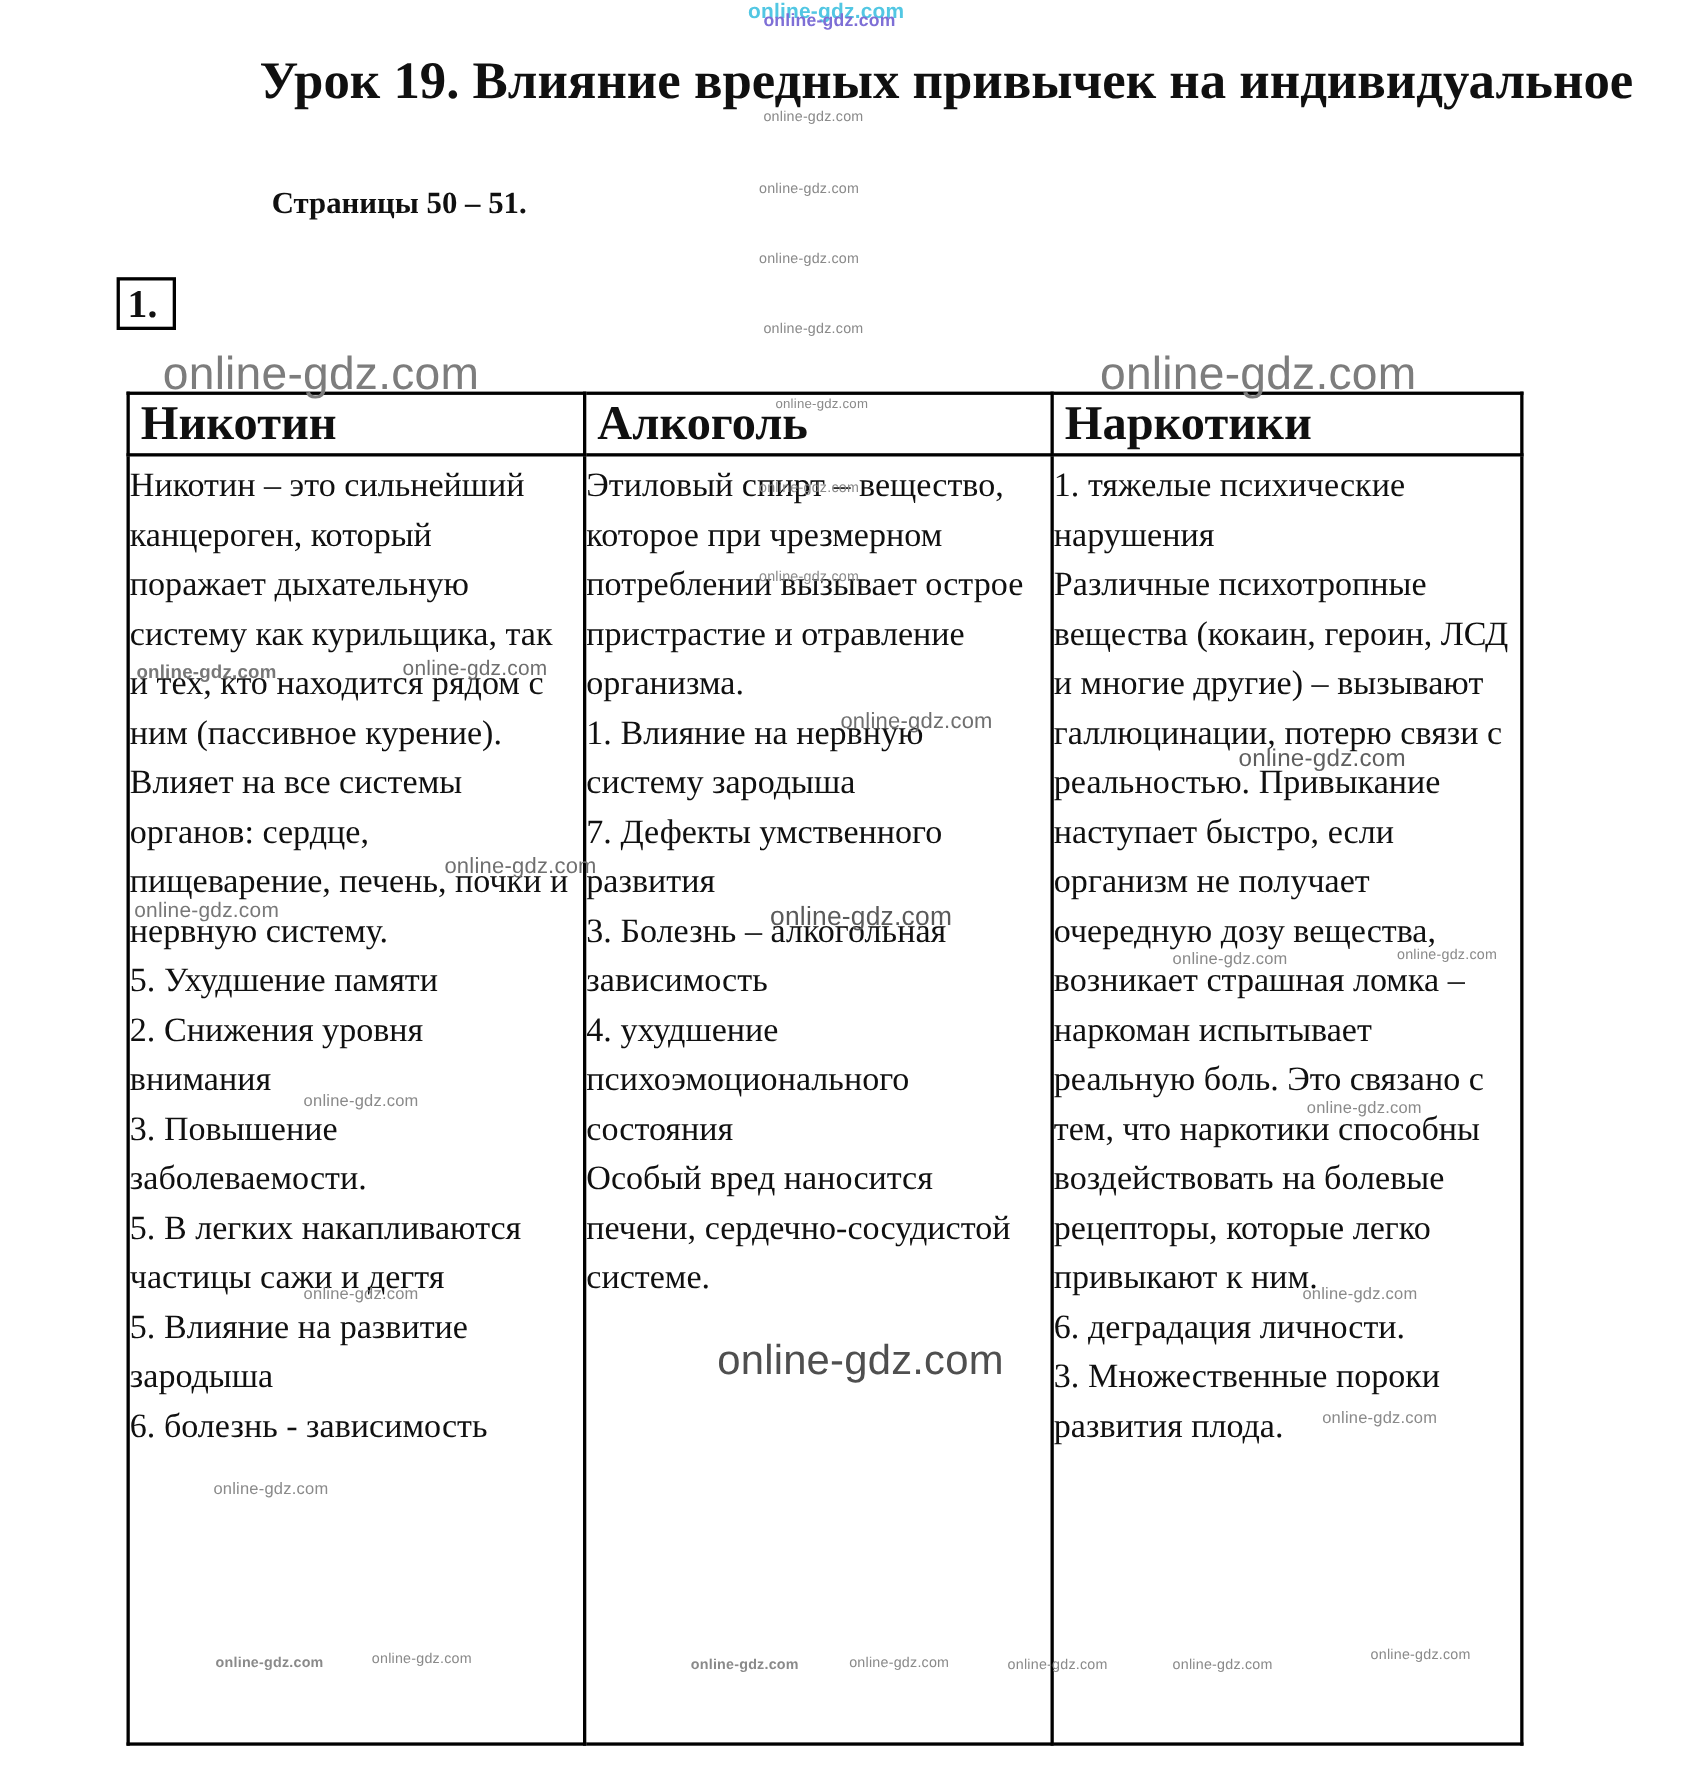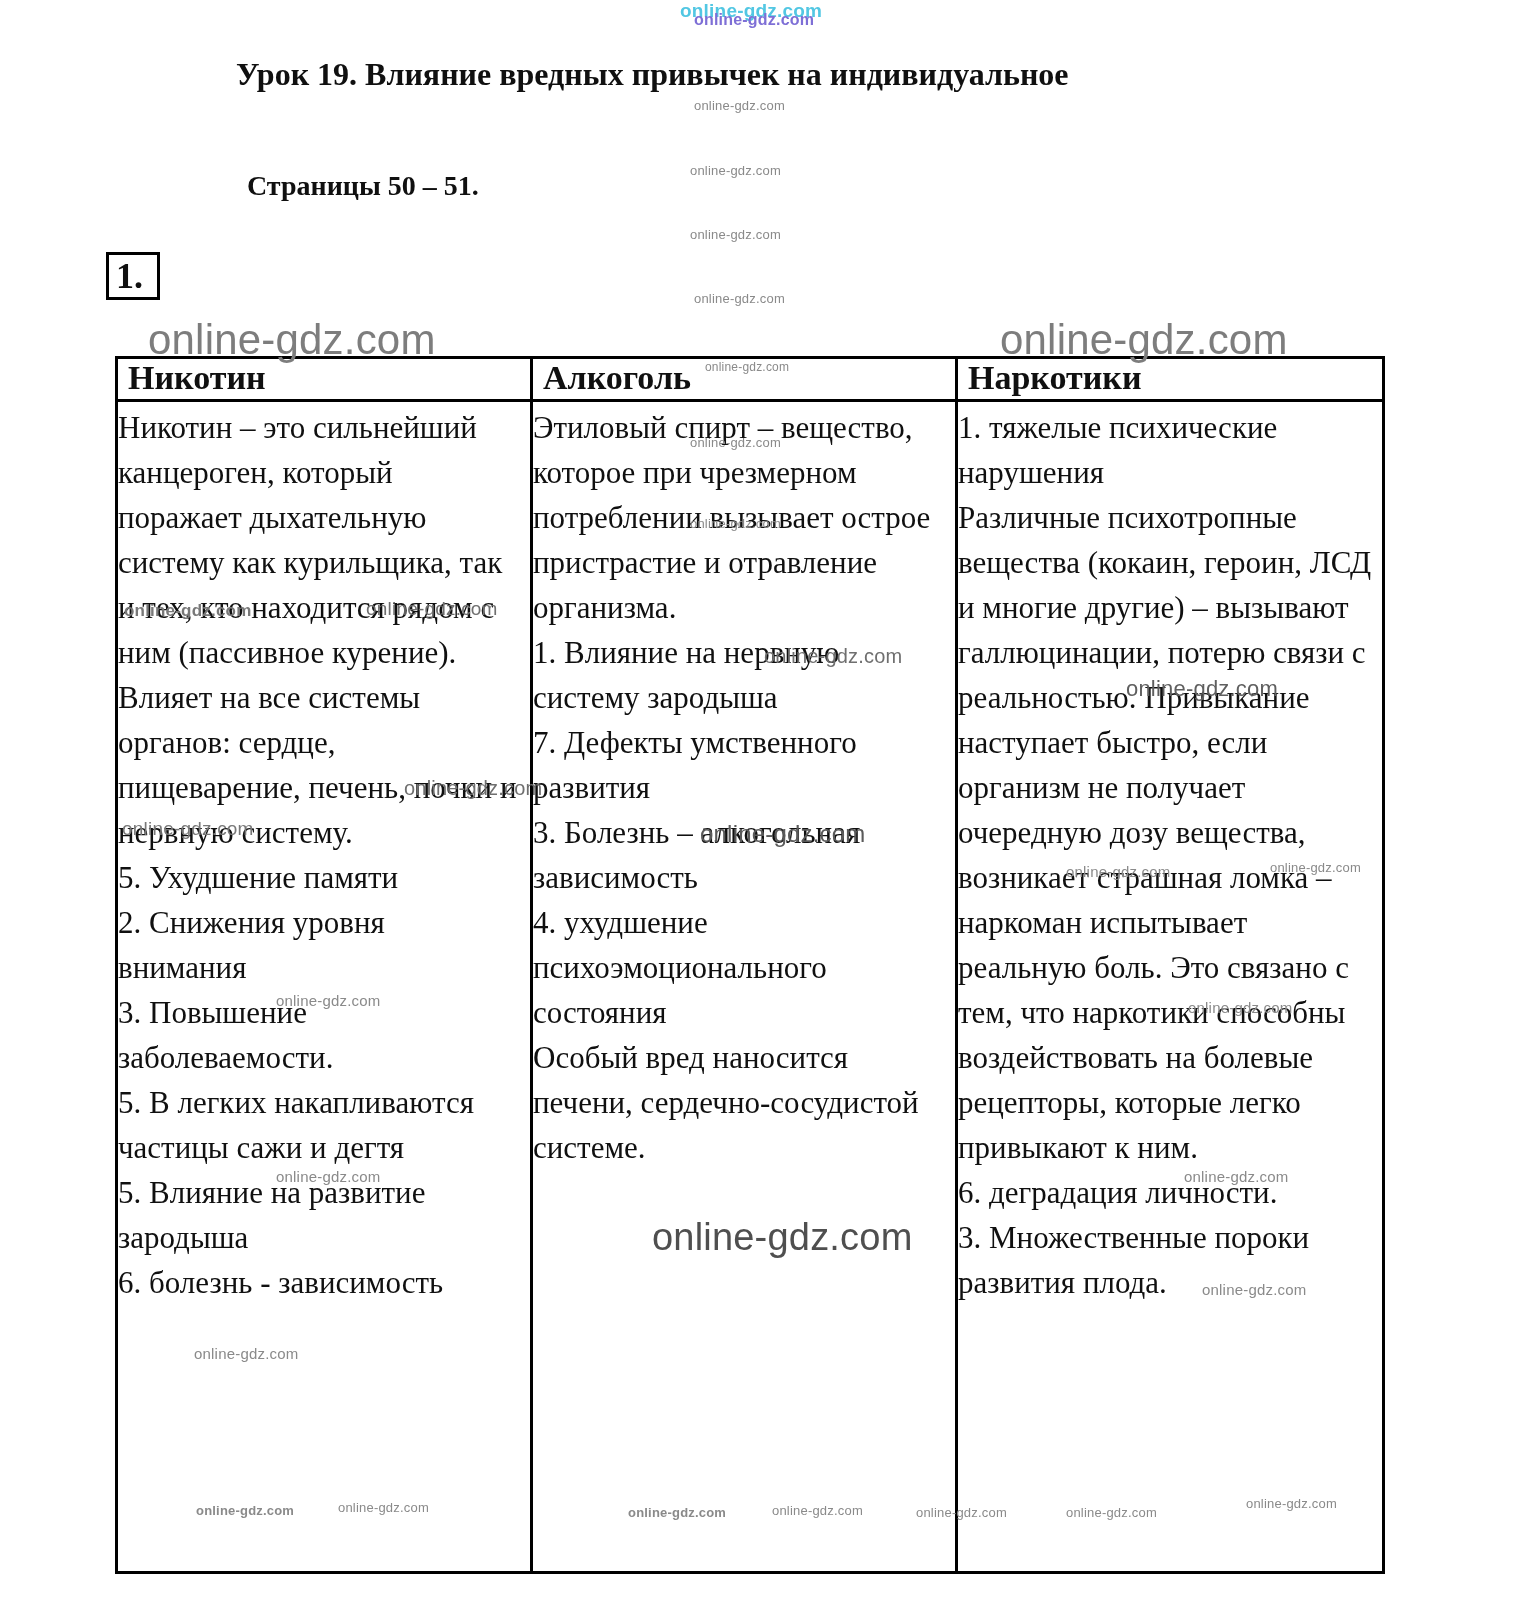--- a/index.html
+++ b/index.html
@@ -7,21 +7,21 @@
     width:1532px;height:1613px;
     background:#ffffff;
     font-family:"Liberation Serif",serif;
     color:#101010;
     position:relative;
     overflow:hidden;
   }
   .page{position:absolute;left:0;top:0;width:1532px;height:1613px;background:#ffffff;}
   .title{
     position:absolute;left:236px;top:50px;
-    font-weight:700;font-size:32px;line-height:48px;
+    font-weight:700;font-size:48px;line-height:48px;
   }
   .title-line2{margin-left:10px;}
   .subtitle{
     position:absolute;left:247px;top:170px;
     font-weight:700;font-size:28px;
   }
   .task-box{
     position:absolute;left:106px;top:252px;
     width:54px;height:48px;
     border:3px solid #000;
@@ -37,21 +37,21 @@
     table-layout:fixed;
     background:transparent;
   }
   col.c1{width:415px;}
   col.c2{width:425px;}
   col.c3{width:427px;}
   .habits-table th,.habits-table td{
     border:3px solid #000;
   }
   .habits-table th{
-    font-size:34px;font-weight:700;
+    font-size:44px;font-weight:700;
     text-align:left;vertical-align:middle;
     padding:0 10px 2px 10px;
     height:40px;box-sizing:border-box;
   }
   .habits-table td{
     vertical-align:top;
     padding:3px 10px 6px 0;
     font-size:31px;line-height:45px;
     height:1172px;box-sizing:border-box;
   }

